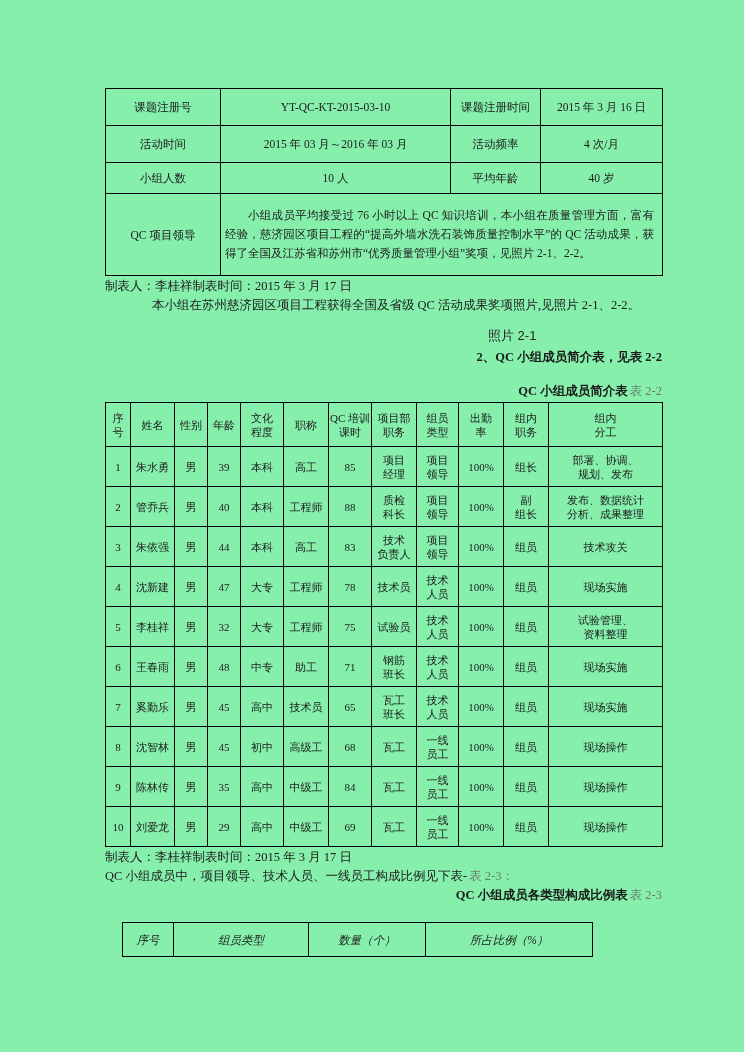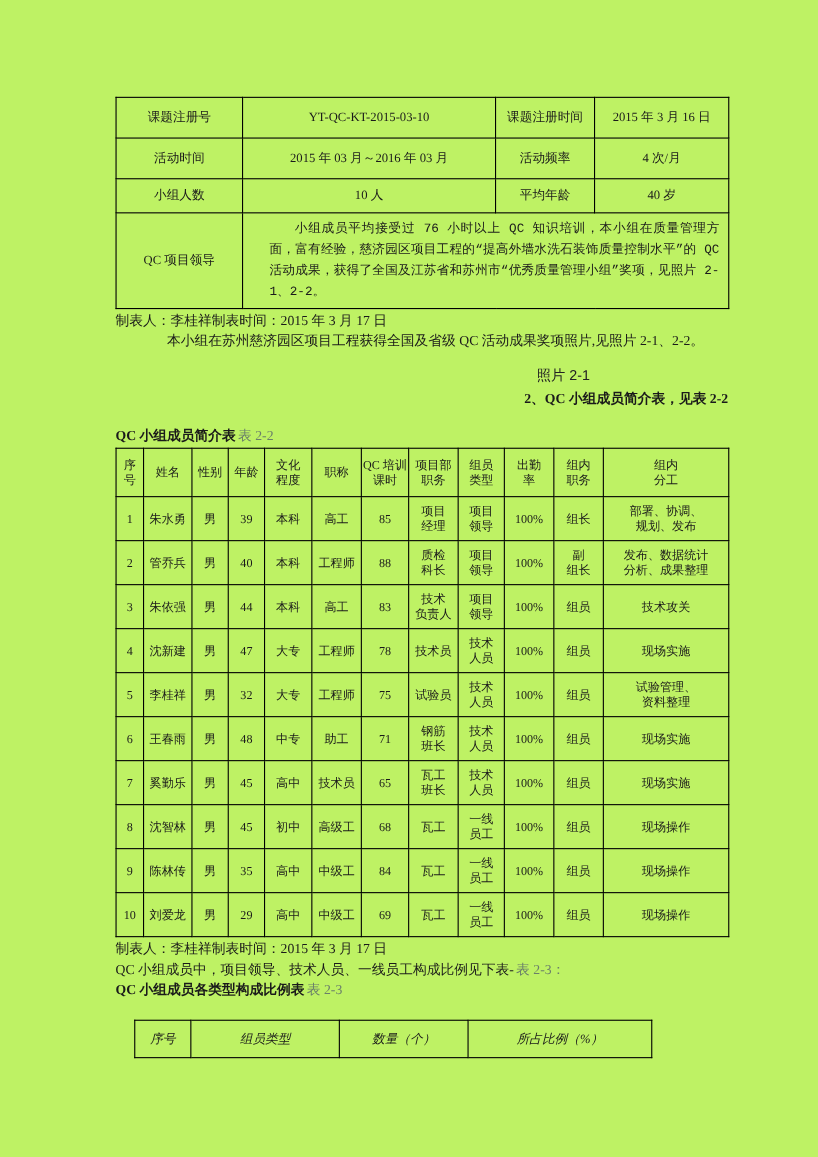--- a/index.html
+++ b/index.html
@@ -2,55 +2,54 @@
 <html><head>
 <meta charset="utf-8">
 <style>
   * { margin:0; padding:0; box-sizing:border-box; }
   html,body { background:#ffffff; }
   body {
     width:744px; height:1052px;
     font-family:"Liberation Serif","DejaVu Serif",serif;
     color:#1a1a1a;
   }
-  .page { position:relative; width:744px; height:1052px; background:#bef264; overflow:hidden; }
+  .page { position:relative; width:744px; height:1052px; background:#86efac; overflow:hidden; }
   .content { position:absolute; left:105px; top:88px; width:557px; }
 
   table { border-collapse:collapse; table-layout:fixed; }
   td, th {
     border:1px solid #000;
     text-align:center; vertical-align:middle;
     font-size:11px; font-weight:normal;
     line-height:14px; white-space:pre-line;
     overflow:hidden;
   }
 
   
   .info-table { width:557px; }
   .info-table td { font-size:11.5px; }
   .r37 { height:37px; } .r31 { height:31px; } .r81 { height:82px; }
   .c-l1 { width:115px; } .c-v1 { width:230px; } .c-l2 { width:90px; } .c-v2 { width:122px; }
   .training-text {
     text-align:justify; text-indent:2em;
-    padding:5px 8px 5px 24px; line-height:19px;
+    padding:5px 8px 5px 4px; line-height:19px;
     white-space:normal;
-    font-family:Liberation Mono, monospace;
   }
 
   
   .line { font-size:12.5px; line-height:18px; margin-top:1px; }
   .indent { text-indent:2em;text-align:center; }
   .photo-caption {
     margin-top:13px; margin-left:383px;
     font-family:"Liberation Sans","DejaVu Sans",sans-serif;
     font-size:13px; color:#222; line-height:18px;
   }
   .section-heading { font-weight:bold; font-size:12.5px; line-height:18px; margin-top:3px;text-align:right; }
 
-  .table-title { text-align:left; font-size:12.5px; line-height:17px; }
+  .table-title { text-align:right; font-size:12.5px; line-height:17px; }
   .tt1 { margin-top:17px; }
   .tt2 { margin-top:2px; }
   .tbold { font-weight:bold; }
   .tref { font-weight:normal; color:#6a7f6a; margin-left:2px; }
 
   
   .member-table { width:557px; margin-top:2px; }
   .member-table th { height:44px; }
   .member-table tbody tr { height:40px; }
   .m-c1{width:25px}.m-c2{width:44px}.m-c3{width:33px}.m-c4{width:33px}

